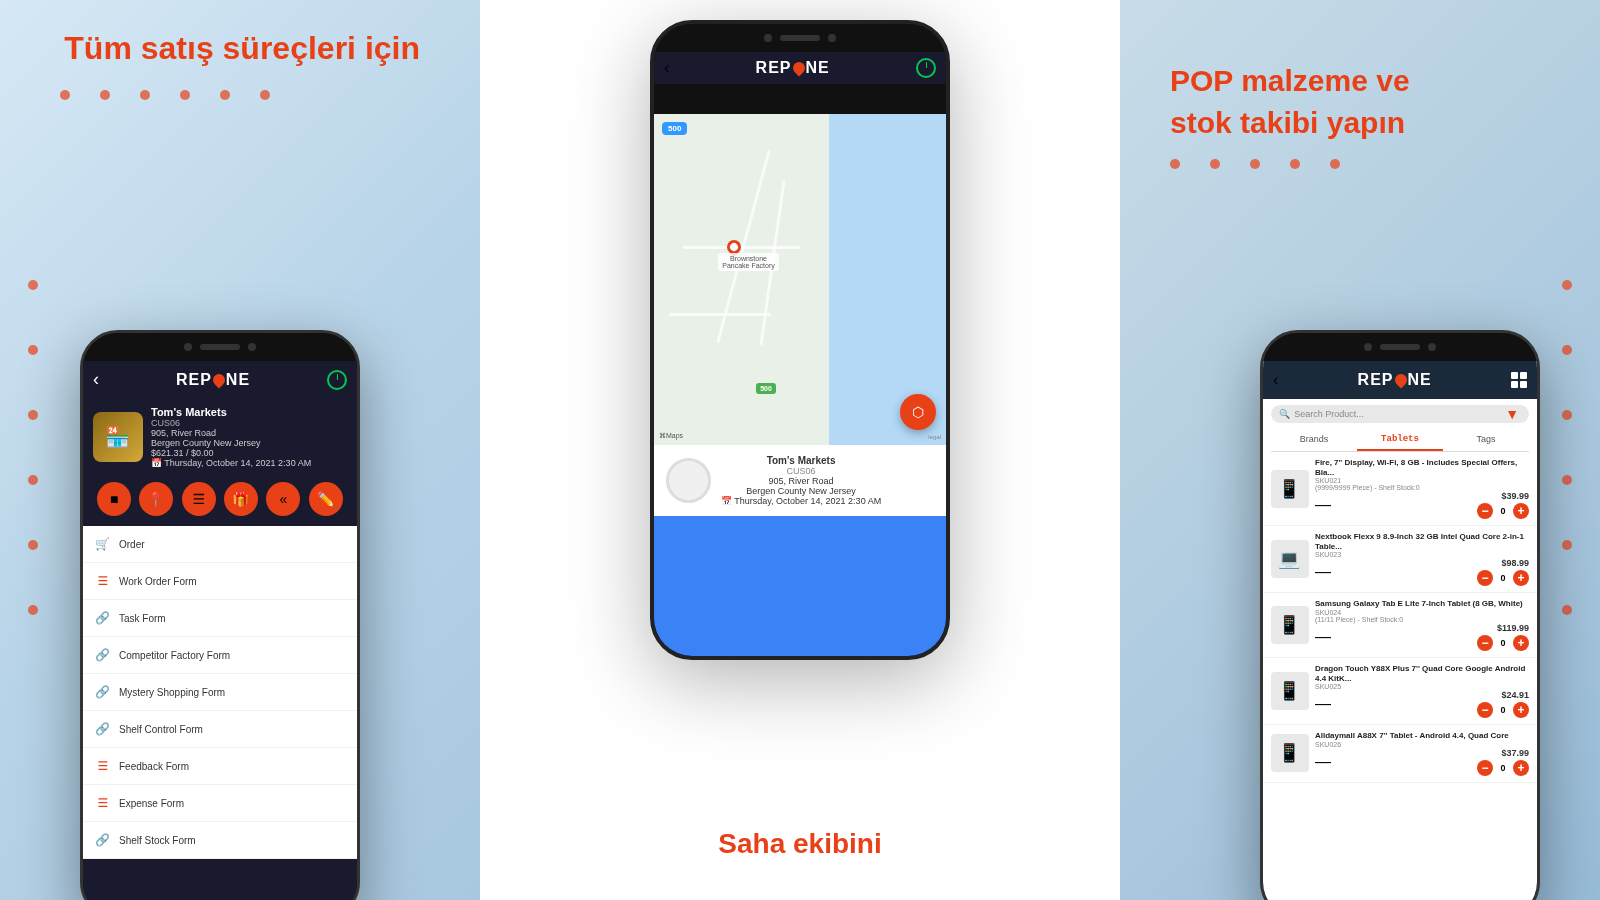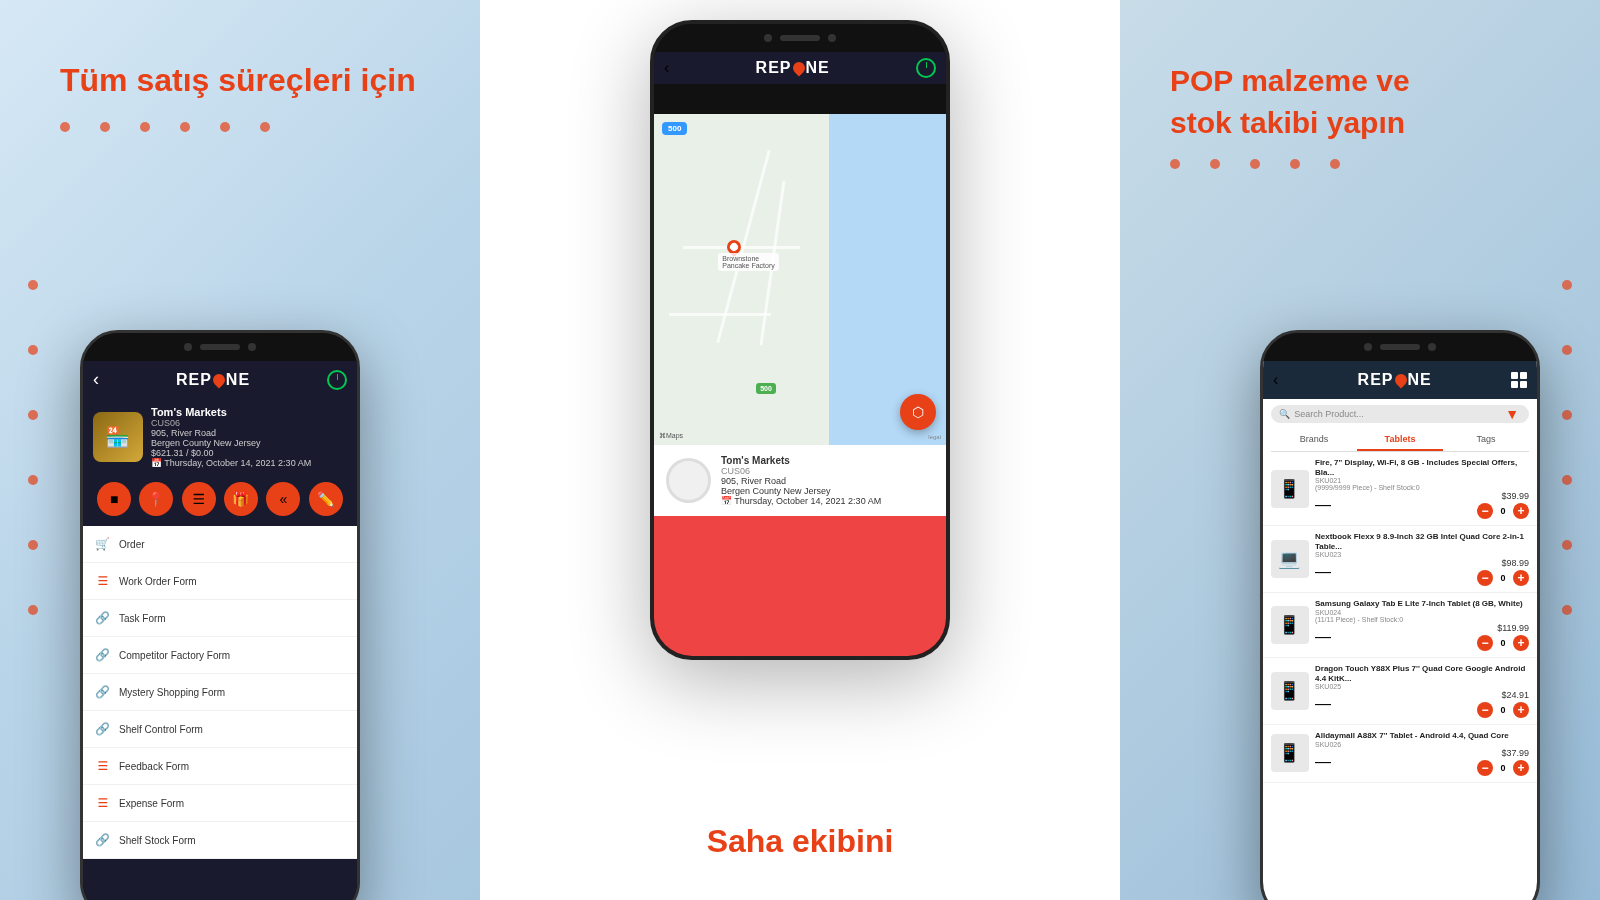--- a/index.html
+++ b/index.html
@@ -17,22 +17,22 @@
       height: 900px;
       background: linear-gradient(135deg, #d6e8f5 0%, #b8d4e8 50%, #a8c8e0 100%);
       position: relative;
       display: flex;
       flex-direction: column;
       align-items: center;
       overflow: hidden;
     }
 
     .panel-left .headline {
-      margin-top: 60px;
-      text-align: left;
+      margin-top: 28px;
+      text-align: right;
       padding: 0 60px;
       width: 100%;
     }
 
     .panel-left .headline h2 {
       font-size: 32px;
       font-weight: 600;
       color: #222;
       line-height: 1.3;
     }
@@ -267,21 +267,22 @@
       border: 4px solid #222;
       overflow: hidden;
       box-shadow: 0 20px 80px rgba(0,0,0,0.3);
     }
 
     .center-phone-screen {
       width: 100%;
       height: calc(100% - 30px);
       margin-top: 30px;
       overflow: hidden;
-      background: #ef4444;
+      background: #3b82f6;
+      text-align: center;
     }
 
     
     .map-area {
       width: 100%;
       height: 55%;
       background: #e8f0e8;
       position: relative;
       overflow: hidden;
     }
@@ -444,21 +445,21 @@
     .center-bottom-text {
       position: absolute;
       bottom: 40px;
       text-align: center;
       left: 50%;
       transform: translateX(-50%);
       width: 400px;
     }
 
     .center-bottom-text h2 {
-      font-size: 32px;
+      font-size: 28px;
       font-weight: 500;
       color: #222;
     }
 
     .center-bottom-text h2 span {
       color: #e84118;
       font-weight: 800;
     }
 
     
@@ -563,20 +564,21 @@
       text-align: center;
       font-size: 9px;
       padding: 5px;
       color: #555;
     }
 
     .tab-item.active {
       border-bottom: 2px solid #e84118;
       color: #e84118;
       font-weight: 600;
+      font-family: Liberation Mono, monospace;
     }
 
     .product-list {
       overflow-y: hidden;
       flex: 1;
     }
 
     .product-item {
       display: flex;
       align-items: center;
@@ -595,21 +597,21 @@
       display: flex;
       align-items: center;
       justify-content: center;
       font-size: 18px;
     }
 
     .product-info { flex: 1; }
     .product-name { font-size: 8px; font-weight: 600; color: #222; line-height: 1.2; }
     .product-sku { font-size: 7px; color: #888; }
     .product-stock { font-size: 7px; color: #888; }
-    .product-price { font-size: 9px; font-weight: 400; color: #333; text-align: right; }
+    .product-price { font-size: 9px; font-weight: 700; color: #333; text-align: right; }
 
     .qty-control {
       display: flex;
       align-items: center;
       gap: 4px;
       justify-content: flex-end;
       margin-top: 2px;
     }
 
     .qty-btn {

